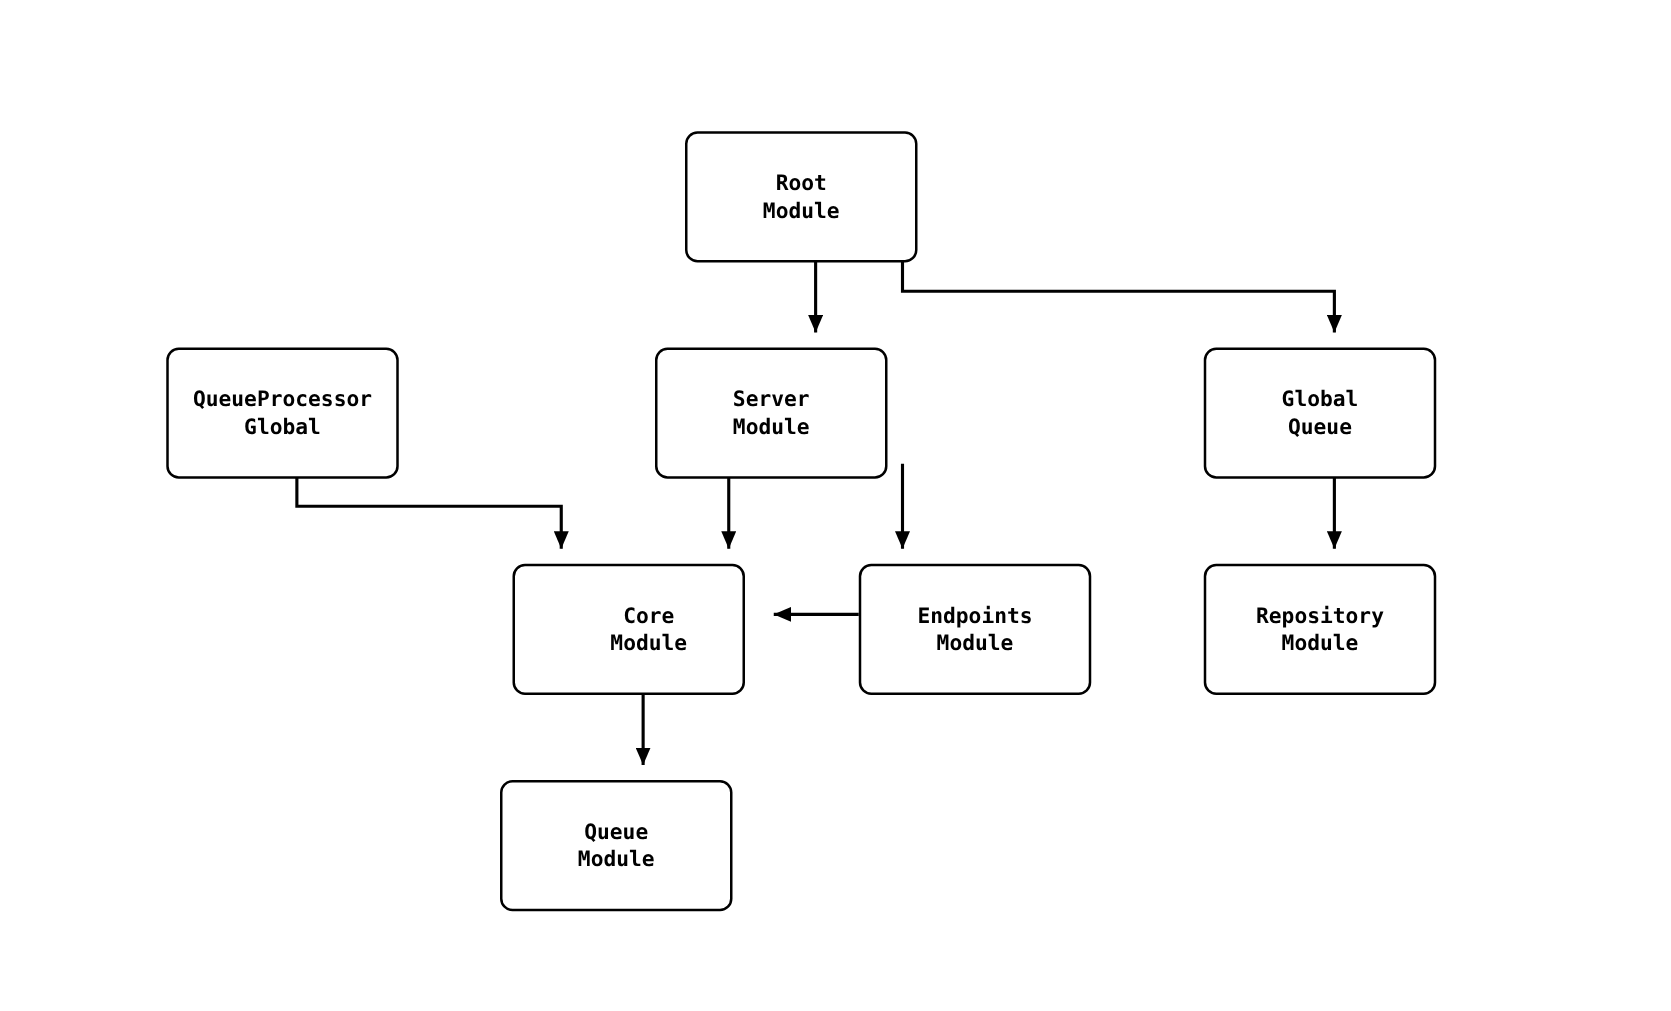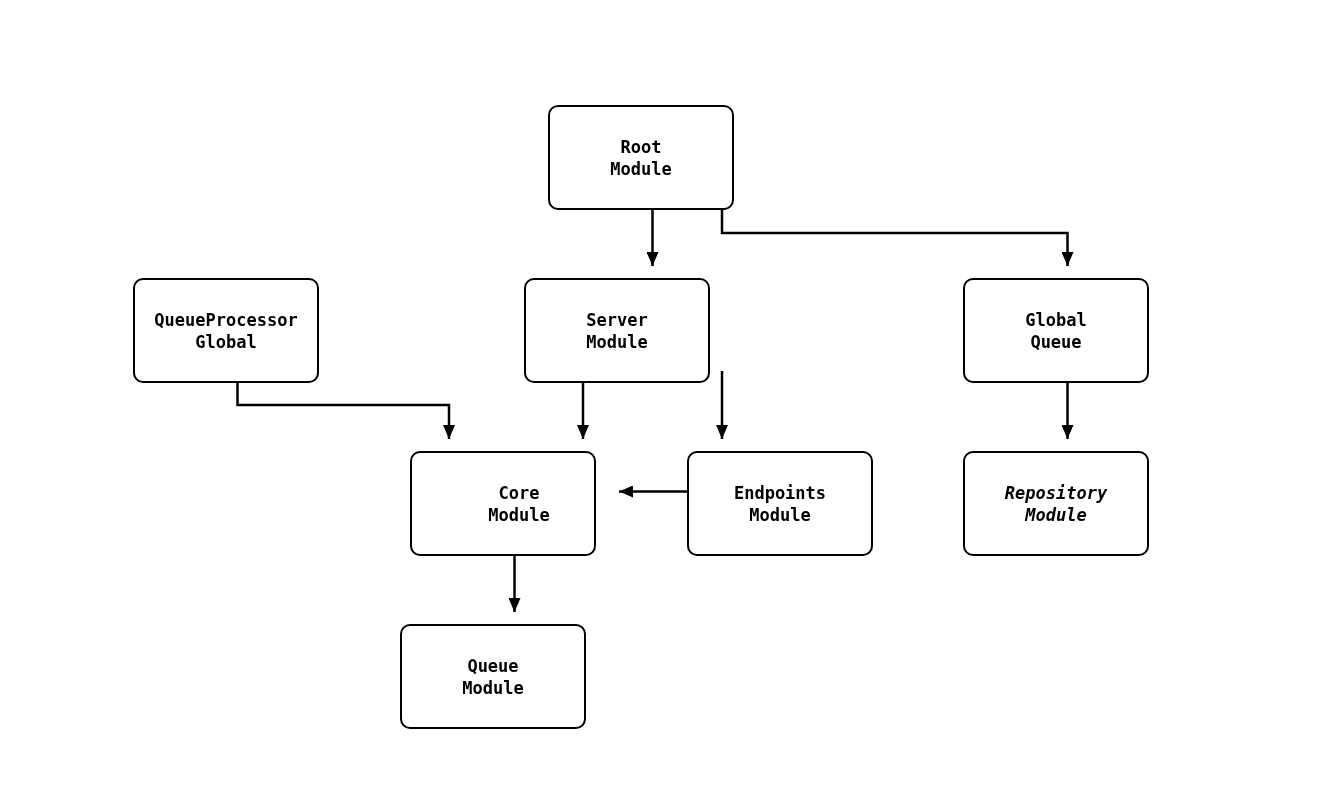--- a/index.html
+++ b/index.html
@@ -48,21 +48,21 @@
     line-height: 22px;
     color: #000000;
   }
   
   #n-root          { left: 548px;  top: 93px;  }
   #n-server        { left: 524px;  top: 266px; }
   #n-queueprocessor{ left: 133px;  top: 266px; }
   #n-global        { left: 963px;  top: 266px; }
   #n-core          { left: 410px;  top: 439px; padding-left: 32px; }
   #n-endpoints     { left: 687px;  top: 439px; }
-  #n-repository    { left: 963px;  top: 439px; font-style: italic; }
+  #n-repository    { left: 963px;  top: 439px; }
   #n-queue         { left: 400px;  top: 612px; }
 </style>
 </head>
 <body>
 
 <div class="canvas">
 
   <svg class="edges-layer" width="1337" height="809" viewBox="0 0 1337 809" xmlns="http://www.w3.org/2000/svg">
     <defs>
       <marker id="arrowhead" markerUnits="userSpaceOnUse" markerWidth="14" markerHeight="12" viewBox="0 0 14 12" refX="14" refY="6" orient="auto">

